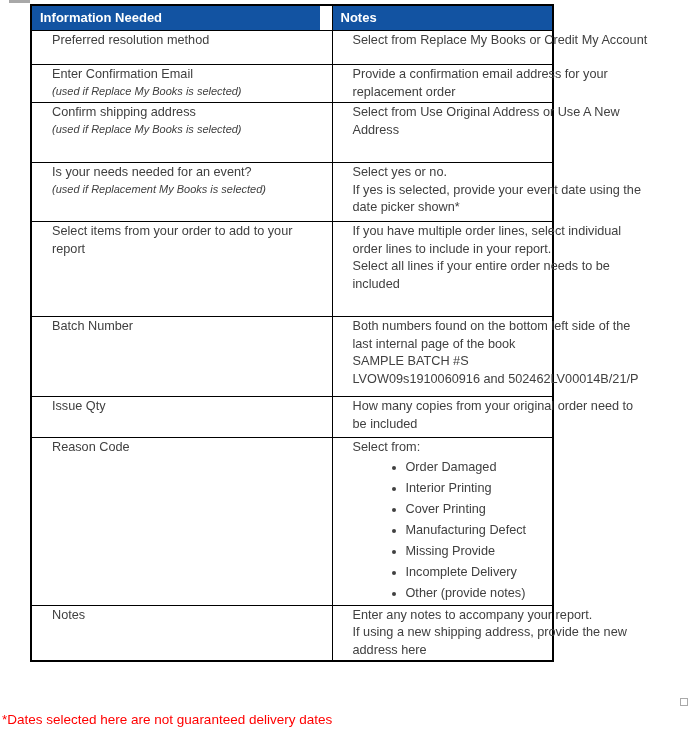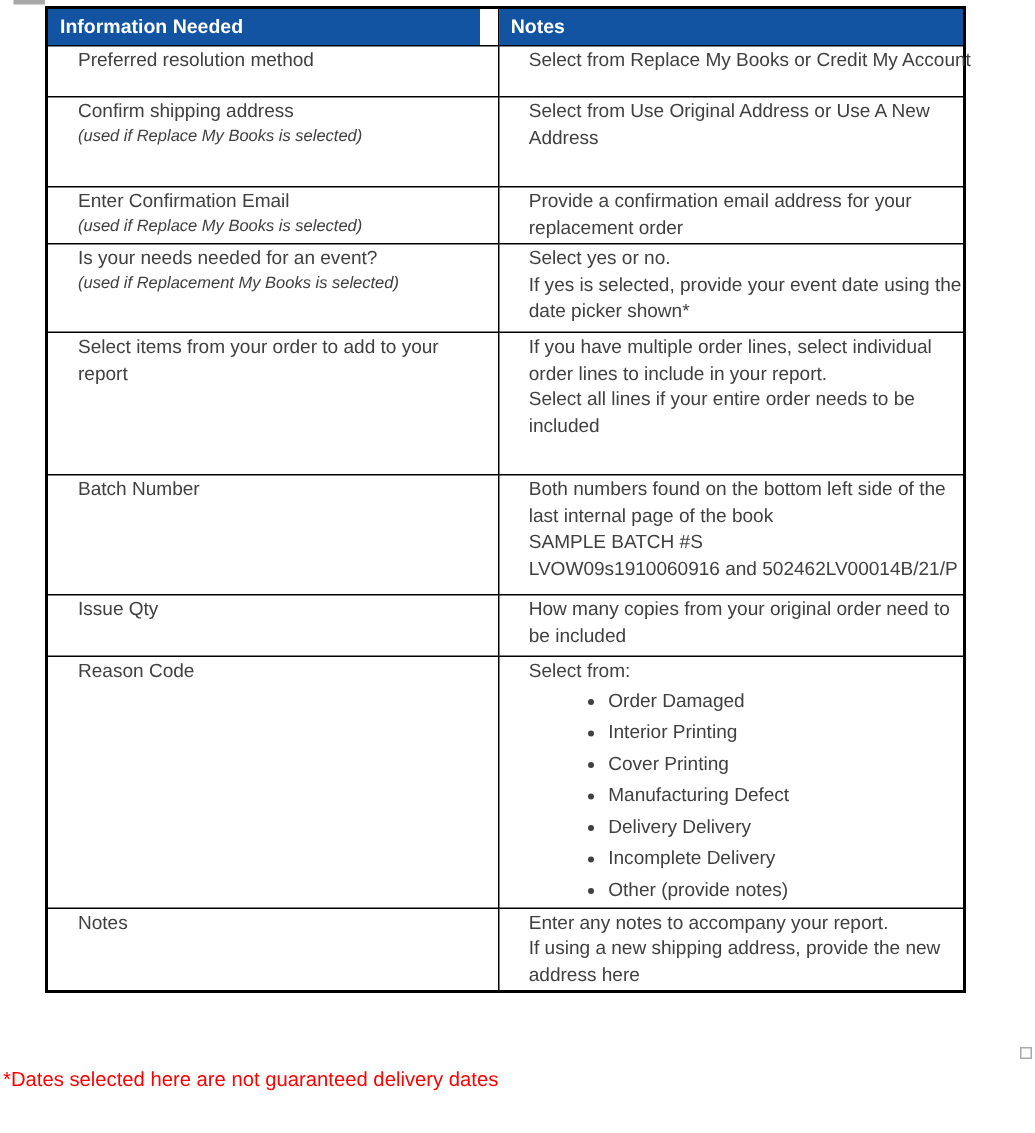--- a/index.html
+++ b/index.html
@@ -10,21 +10,21 @@
   *{box-sizing:border-box;}
   html,body{margin:0;padding:0;}
   body{
     width:690px;height:755px;position:relative;background:#ffffff;
     font-family:"Liberation Sans", sans-serif;color:var(--text-color);
   }
   .artifact-bar{
     position:absolute;left:9px;top:0;width:21px;height:3px;background:#a8a8a8;
   }
   table.info-table{
-    position:absolute;left:30px;top:4px;width:614px;
+    position:absolute;left:30px;top:4px;width:524px;
     border-collapse:collapse;table-layout:fixed;
     border:2px solid #000000;
   }
   table.info-table col.c1{width:301px;}
   table.info-table th, table.info-table td{
     border:1px solid #000000;vertical-align:top;
     font-size:12.7px;line-height:17.5px;
   }
   table.info-table th{padding:0;height:24px;text-align:left;}
   .hdr-fill{
@@ -74,38 +74,38 @@
   </thead>
   <tbody>
     <tr style="height:34px">
       <td class="info-cell">
         <div class="info-title">Preferred resolution method</div>
       </td>
       <td class="notes-cell">
         <div class="note-line">Select from Replace My Books or Credit My Account</div>
       </td>
     </tr>
+    <tr style="height:36px">
+      <td class="info-cell">
+        <div class="info-title">Enter Confirmation Email</div>
+        <div class="info-note">(used if Replace My Books is selected)</div>
+      </td>
+      <td class="notes-cell">
+        <div class="note-line">Provide a confirmation email address for your</div>
+        <div class="note-line">replacement order</div>
+      </td>
+    </tr>
     <tr style="height:60px">
       <td class="info-cell">
         <div class="info-title">Confirm shipping address</div>
         <div class="info-note">(used if Replace My Books is selected)</div>
       </td>
       <td class="notes-cell">
         <div class="note-line">Select from Use Original Address or Use A New</div>
         <div class="note-line">Address</div>
-      </td>
-    </tr>
-    <tr style="height:36px">
-      <td class="info-cell">
-        <div class="info-title">Enter Confirmation Email</div>
-        <div class="info-note">(used if Replace My Books is selected)</div>
-      </td>
-      <td class="notes-cell">
-        <div class="note-line">Provide a confirmation email address for your</div>
-        <div class="note-line">replacement order</div>
       </td>
     </tr>
     <tr style="height:59px">
       <td class="info-cell">
         <div class="info-title">Is your needs needed for an event?</div>
         <div class="info-note">(used if Replacement My Books is selected)</div>
       </td>
       <td class="notes-cell">
         <div class="note-line">Select yes or no.</div>
         <div class="note-line">If yes is selected, provide your event date using the</div>
@@ -147,21 +147,21 @@
       <td class="info-cell">
         <div class="info-title">Reason Code</div>
       </td>
       <td class="notes-cell">
         <div class="note-line">Select from:</div>
         <ul class="bullet-list">
           <li>Order Damaged</li>
           <li>Interior Printing</li>
           <li>Cover Printing</li>
           <li>Manufacturing Defect</li>
-          <li>Delivery Delivery</li>
+          <li>Missing Provide</li>
           <li>Incomplete Delivery</li>
           <li>Other (provide notes)</li>
         </ul>
       </td>
     </tr>
     <tr style="height:56px">
       <td class="info-cell">
         <div class="info-title">Notes</div>
       </td>
       <td class="notes-cell">

